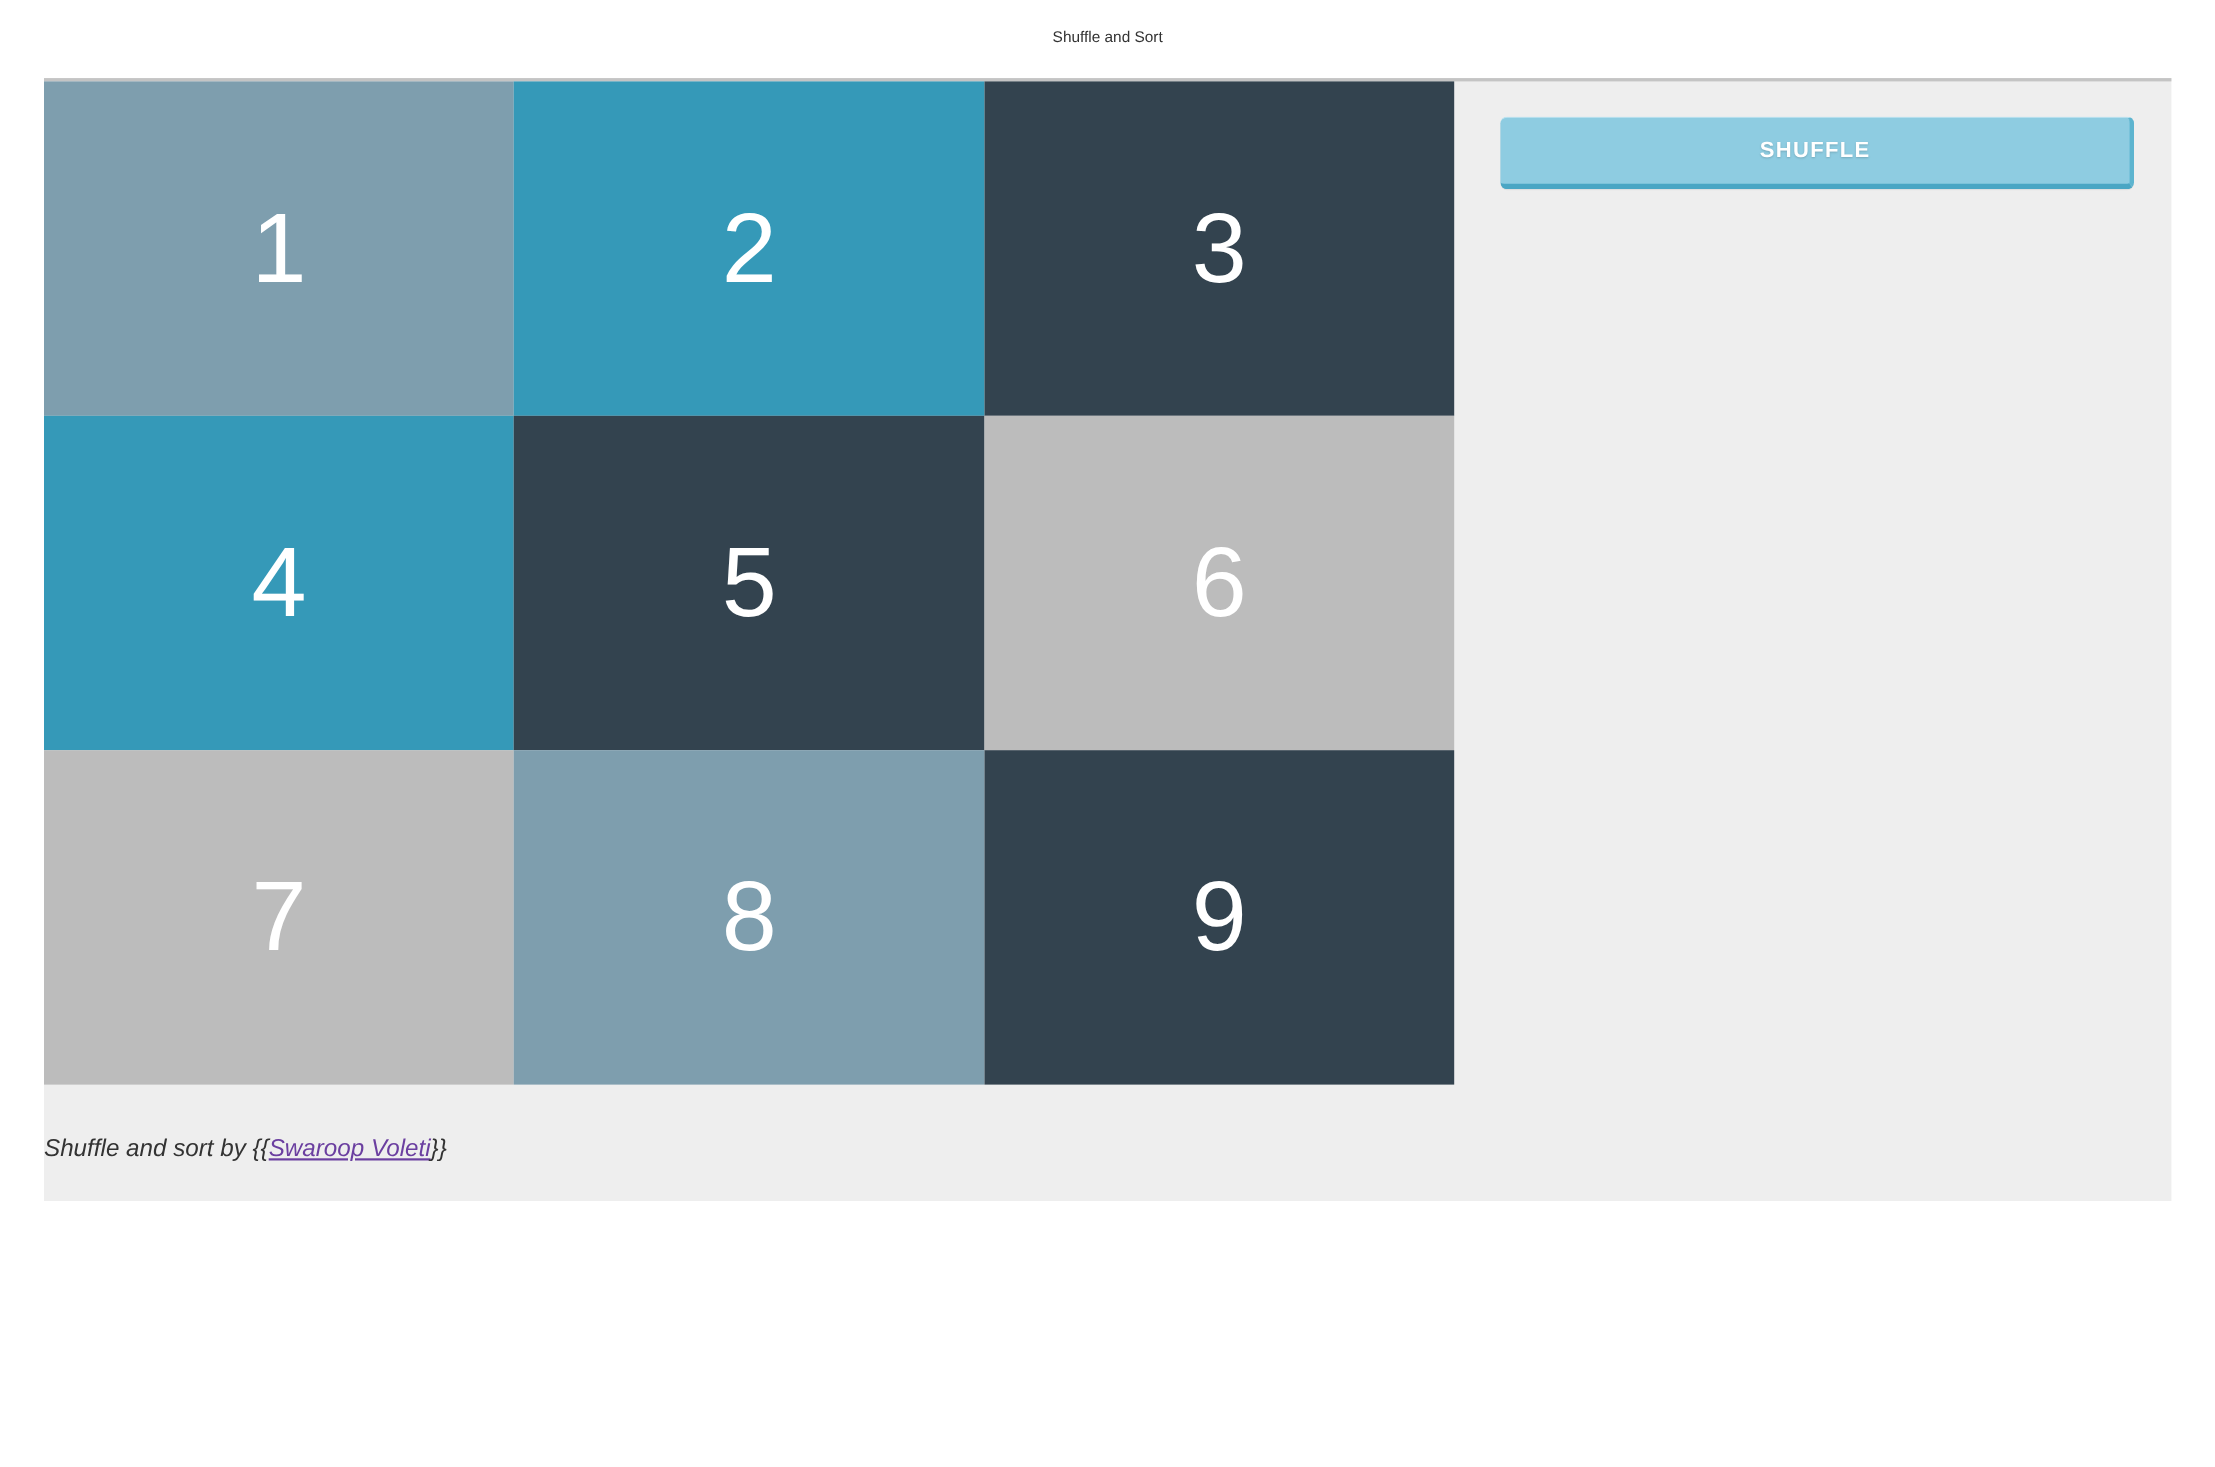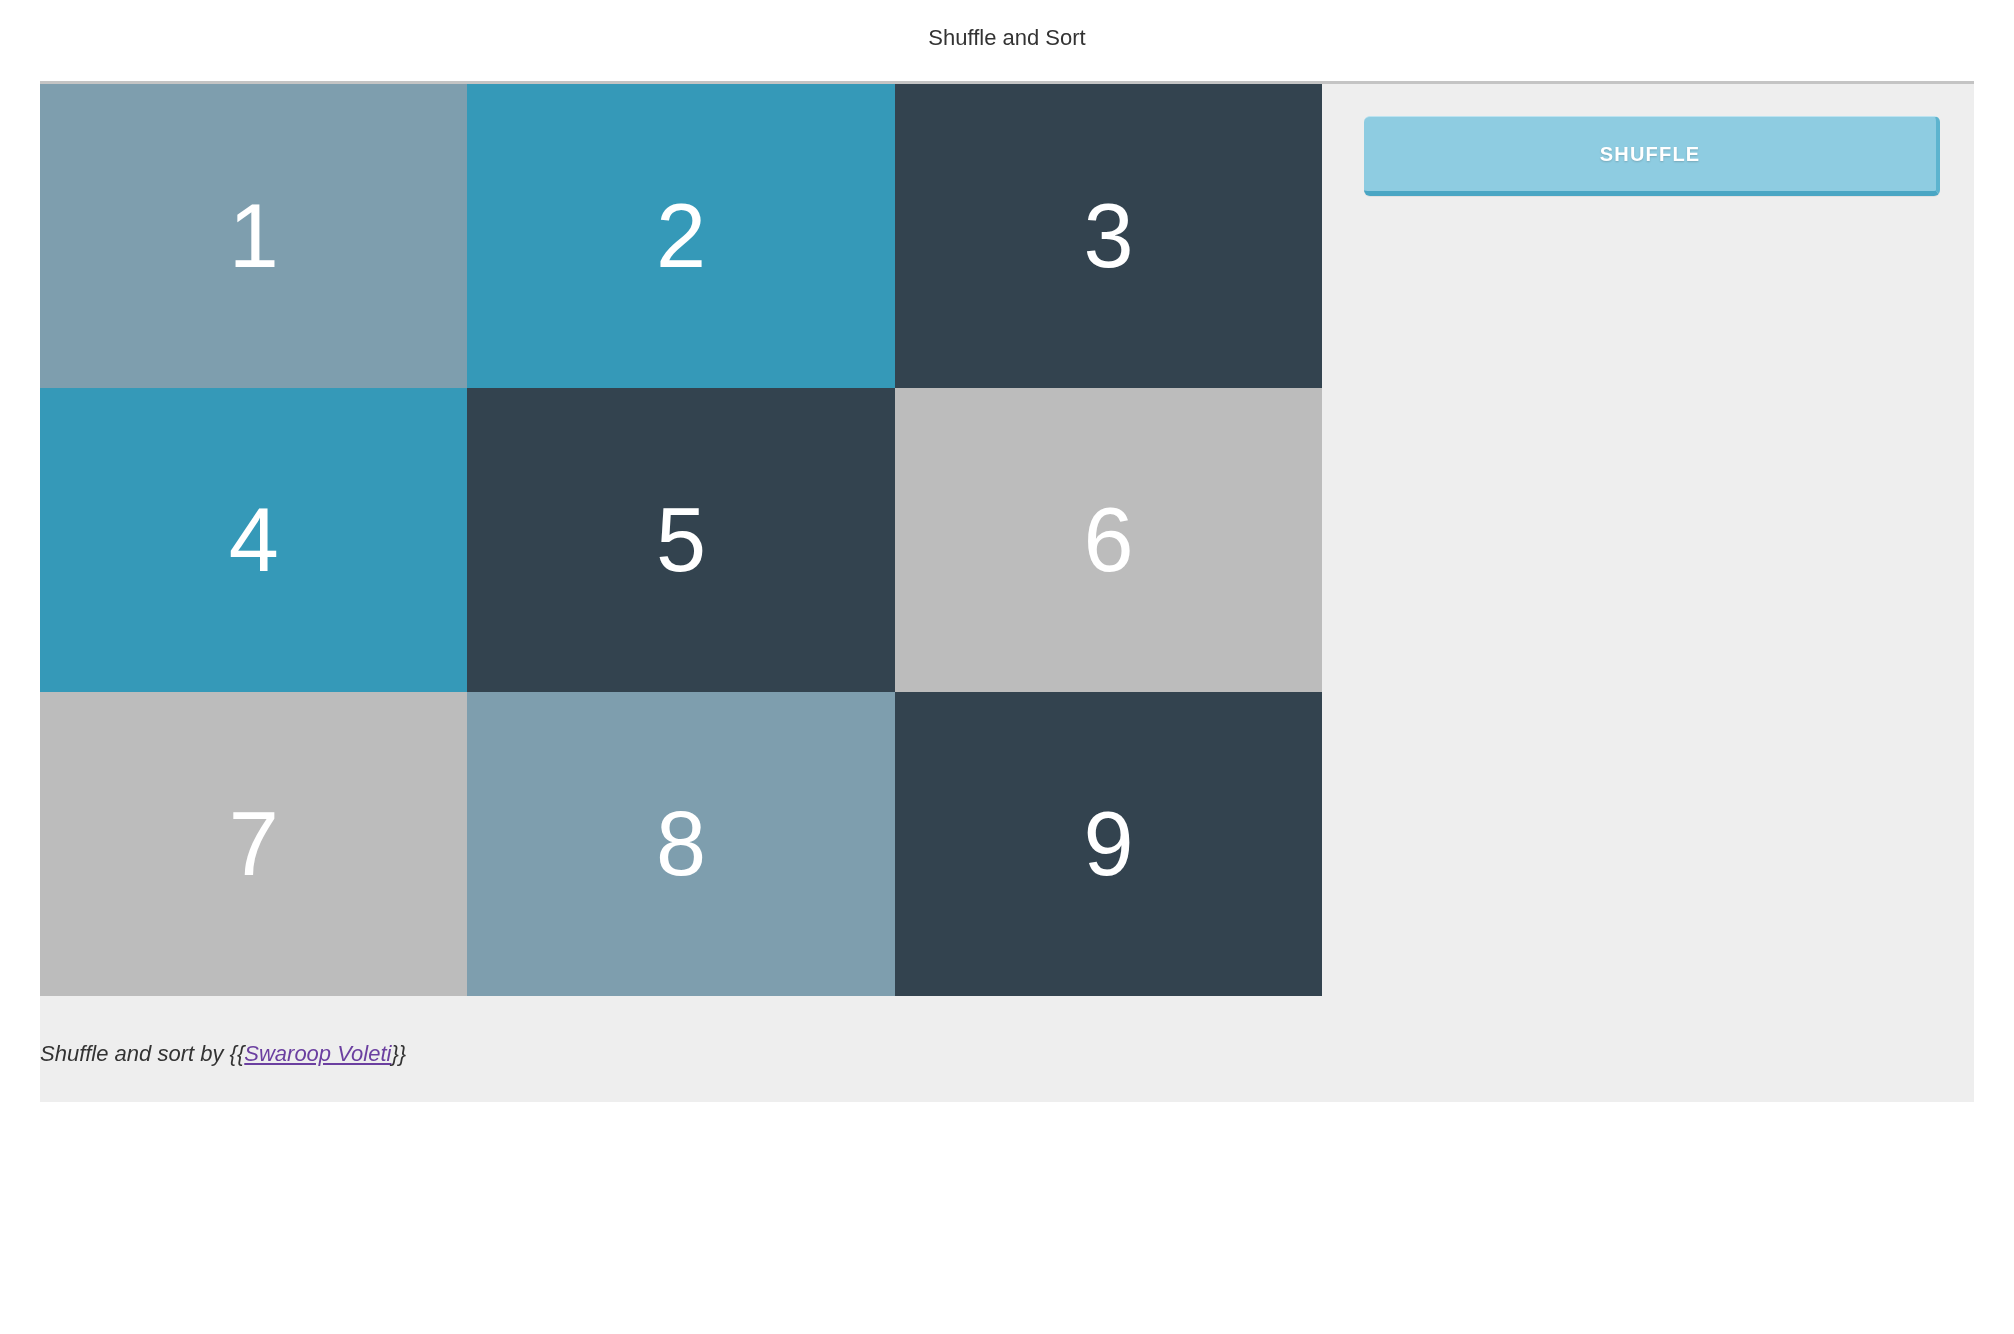--- a/index.html
+++ b/index.html
@@ -9,21 +9,21 @@
     }
     
     body {
       font-family: "Helvetica Neue", Helvetica, Arial, sans-serif;
       background: #ffffff;
       color: #333;
     }
     
     .page-title {
       text-align: center;
-      font-size: 22px;
+      font-size: 14px;
       font-weight: 400;
       color: #333;
       padding: 25px 0 30px 0;
     }
     
     .container {
       margin: 0 40px;
       background: #eeeeee;
       border-top: 3px solid #c4c4c4;
       padding-bottom: 35px;
@@ -57,21 +57,21 @@
     
     .controls {
       flex: 1;
       padding: 32px 34px 0 42px;
       display: flex;
       flex-direction: column;
       gap: 34px;
     }
     
     .action-button {
-      height: 80px;
+      height: 66px;
       background: #8ecce1;
       color: #ffffff;
       font-size: 20px;
       font-weight: 700;
       letter-spacing: 1.2px;
       border: none;
       border-radius: 6px;
       border-top: 1px solid #bce3f0;
       border-bottom: 5px solid #4aa6c4;
       border-right: 4px solid #5db4cf;

